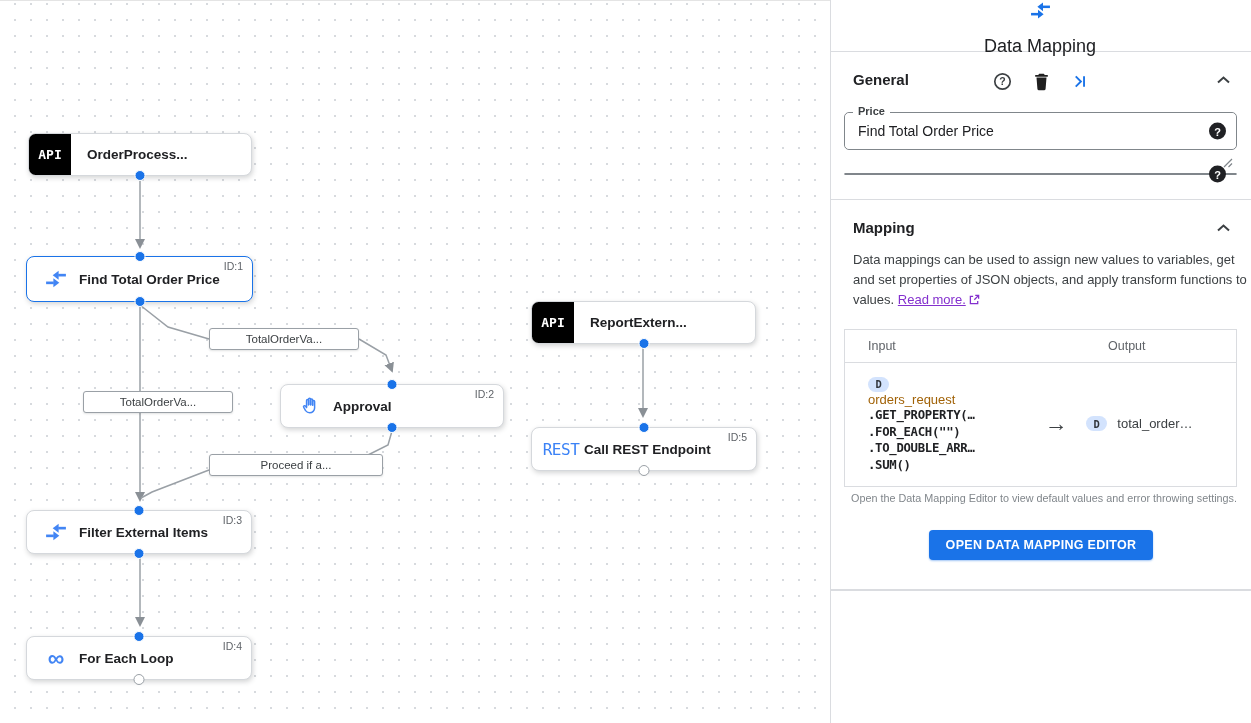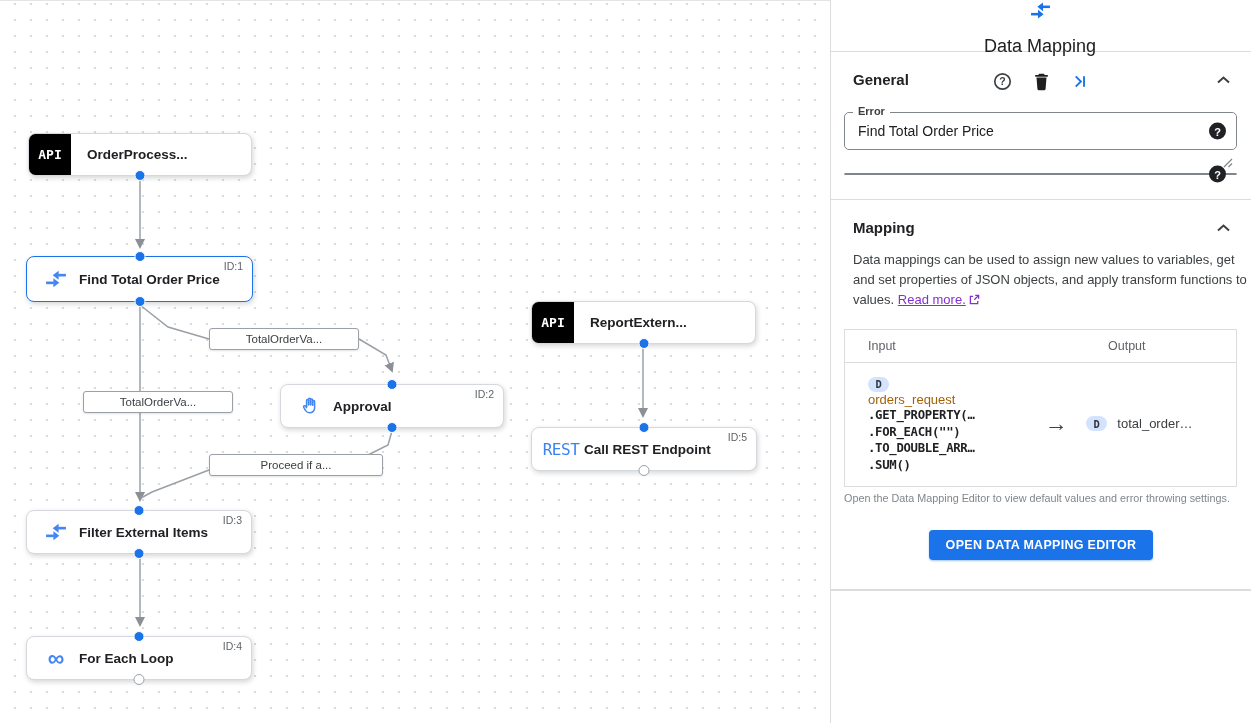--- a/index.html
+++ b/index.html
@@ -75,21 +75,21 @@
   .in-cell { padding-left:23px; }
   .chip { display:inline-block; background:#d3e3fd; color:#30343a; border-radius:8px;
     font-size:10.5px; font-weight:700; padding:1.5px 7.5px; font-family:"DejaVu Sans Mono",monospace; }
   .var-name { font-size:13px; color:#a16207; }
   .fn { font-family:"DejaVu Sans Mono", monospace; font-size:12.3px; color:#202124;
     line-height:16.5px; font-weight:700; letter-spacing:-0.3px; }
   .arrow-cell { display:flex; align-items:center; justify-content:center; font-size:23px;
     color:#3c4043; font-weight:400; }
   .out-cell { display:flex; align-items:center; gap:10px; font-size:13px; color:#3c4043; }
 
-  .footnote { margin:5px 14px 0 13px; font-size:10.8px; color:#80868b; white-space:nowrap; }
+  .footnote { margin:5px 14px 0 13px; font-size:10.8px; color:#80868b; white-space:nowrap;text-align:right; }
 
   .primary-btn { display:block; margin:26px auto 0; background:#1a73e8; color:#fff; border:none;
     border-radius:4px; height:30px; padding:0 17px; font-size:12.5px; font-weight:700;
     letter-spacing:0.3px; font-family:"Liberation Sans",sans-serif; cursor:pointer;
     box-shadow:0 1px 2px rgba(26,115,232,.4); }
 
   .divider.above-error { margin-top:29px; }
   .error-head { padding:19px 20px 18px 22px; }
   .divider.below-error { margin-top:0; }
 </style>
@@ -233,21 +233,21 @@
     <h2>General</h2>
     <span>
       <svg width="15" height="10" viewBox="0 0 15 10" fill="none">
           <path d="M2 7.5 L7.5 2.5 L13 7.5" stroke="#3c4043" stroke-width="2"></path>
         </svg>
     </span>
   </div>
 
   <div class="field">
     <div class="field-box">
-      <span class="float-label">Error</span>
+      <span class="float-label">Price</span>
       <input class="label-input" type="text" value="Find Total Order Price" style="">
       <span class="help-dot">?</span>
     </div>
   </div>
 
   <div class="field">
     <div class="field-box">
       <span class="help-dot">?</span>
       <span class="resize-grip">
         <svg width="10" height="10" viewBox="0 0 10 10">

